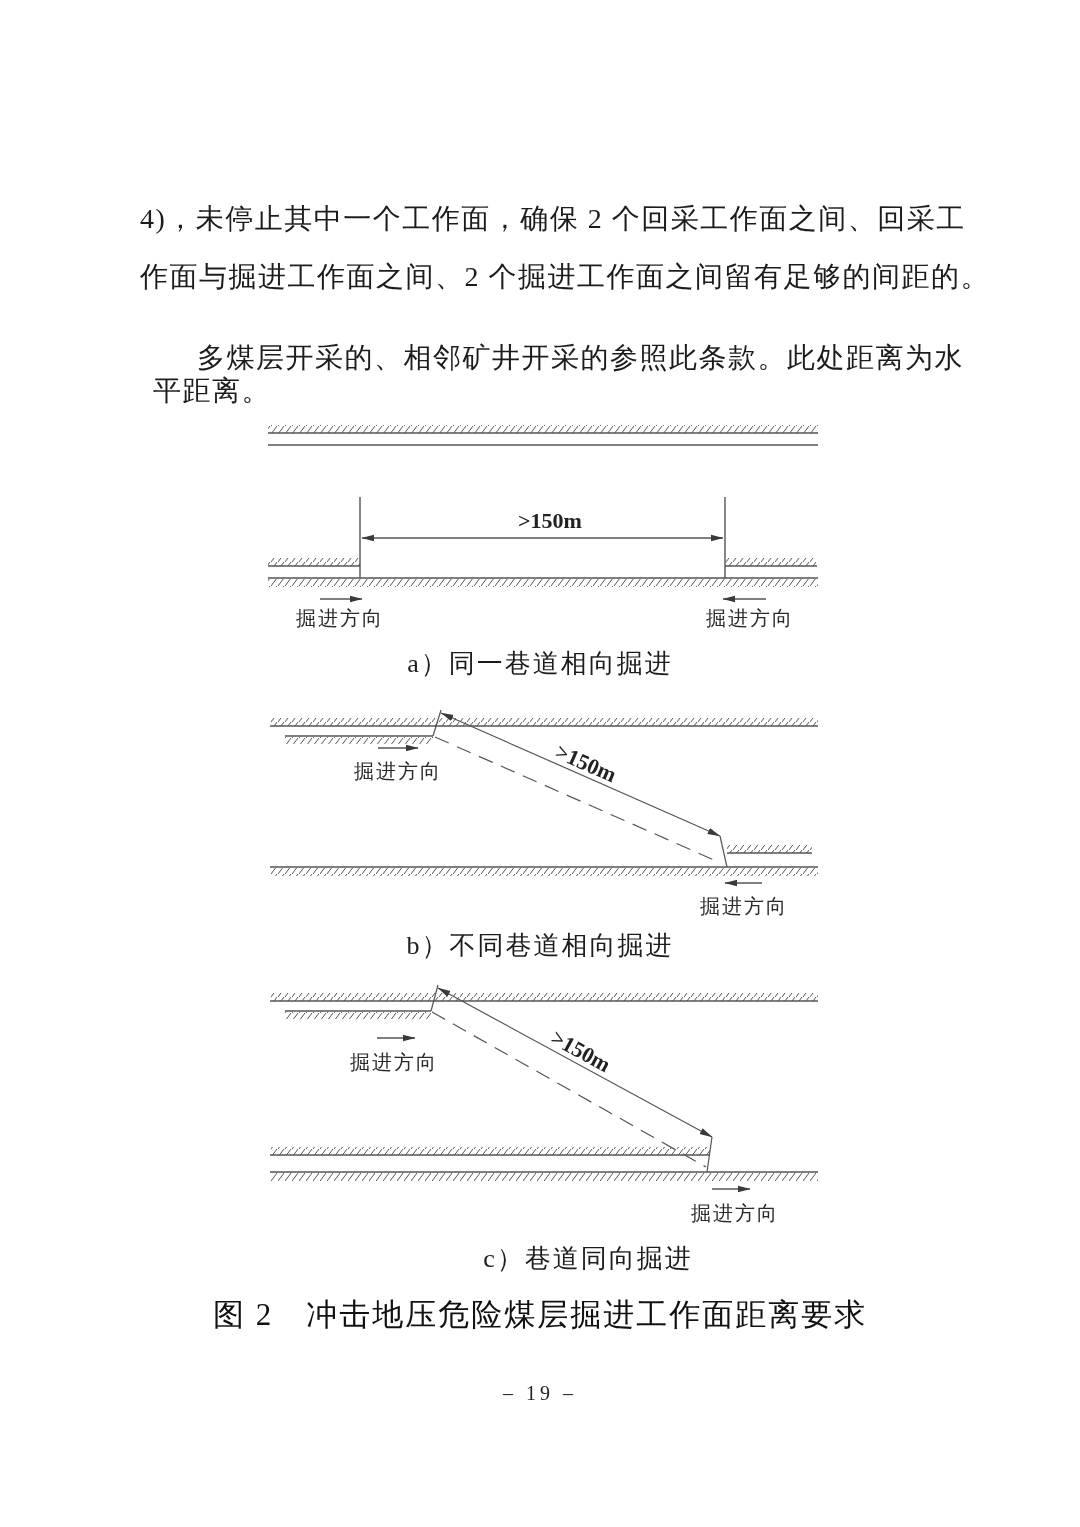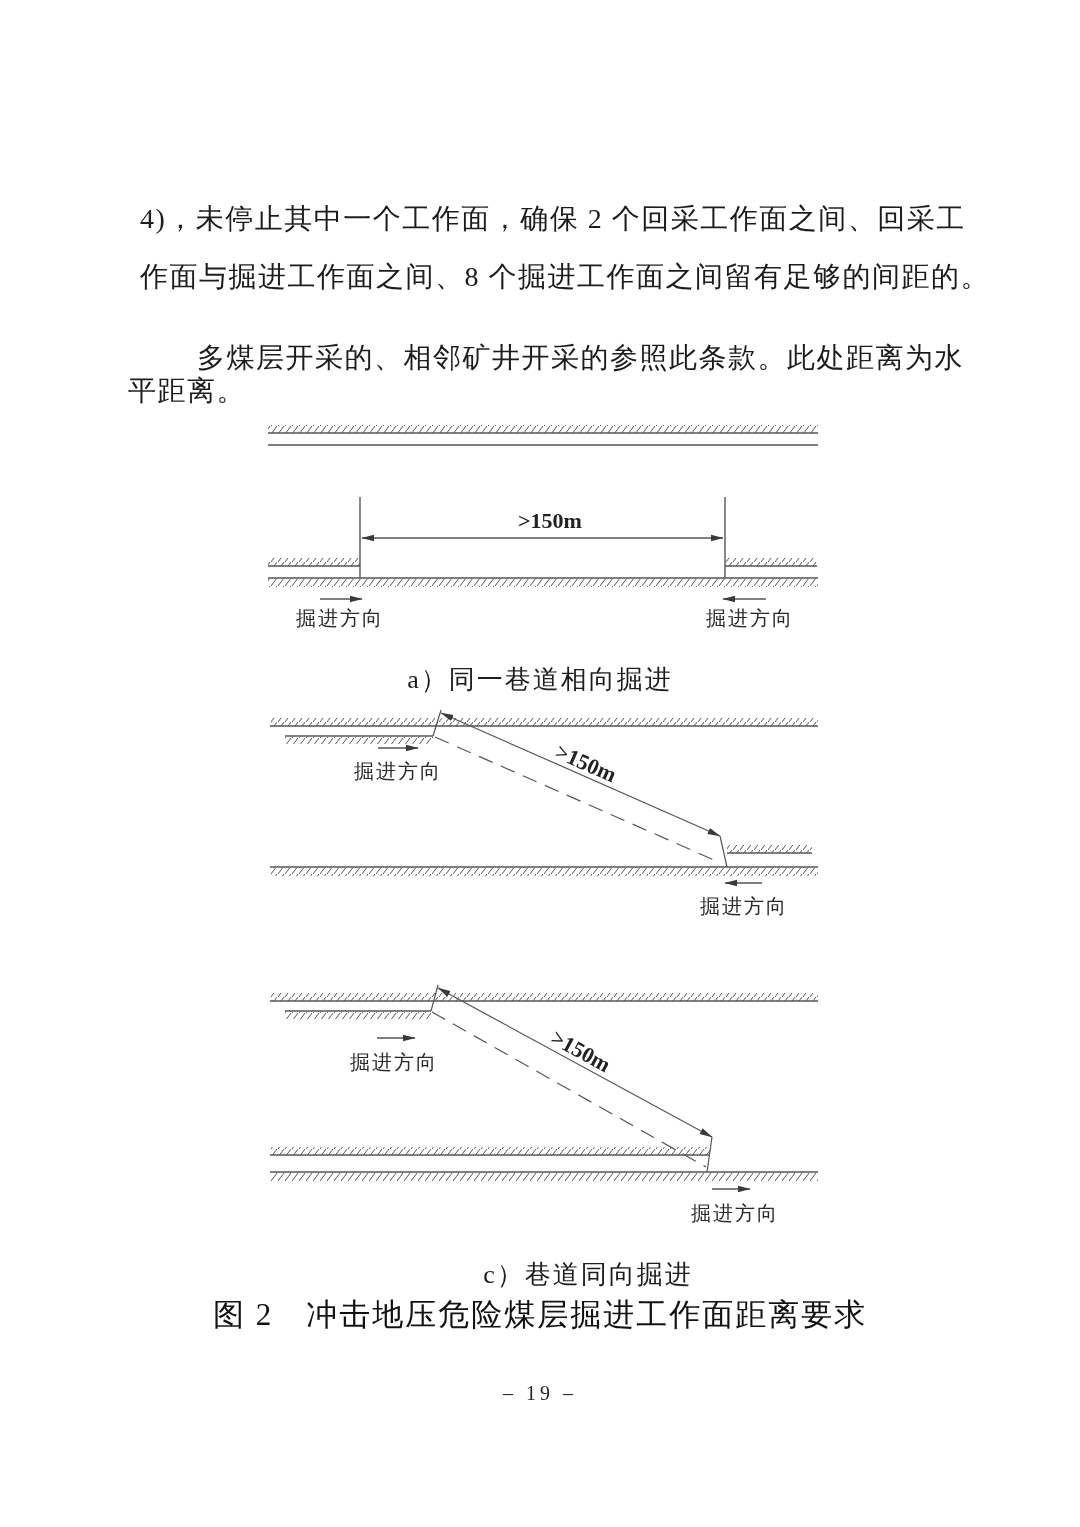--- a/index.html
+++ b/index.html
@@ -19,21 +19,20 @@
     white-space:nowrap;
     color:#1c1c1c;
   }
   .caption{
     position:absolute;
     left:0;width:1080px;
     text-align:center;
     font-size:26px;
     letter-spacing:2px;
     color:#1c1c1c;
-    margin-top:16px;
   }
   .fig-title{
     position:absolute;
     left:0;width:1080px;
     text-align:center;
     font-size:31px;
     letter-spacing:2px;
     color:#111;
   }
   .page-number{
@@ -58,23 +57,23 @@
     font-weight:bold;
     fill:#222;
   }
 </style>
 </head>
 <body>
 
 <div class="page">
 
   <div class="body-line" style="left:140px;top:203px;">4)，未停止其中一个工作面，确保 2 个回采工作面之间、回采工</div>
-  <div class="body-line" style="left:140px;top:261px;">作面与掘进工作面之间、8 个掘进工作面之间留有足够的间距的。</div>
+  <div class="body-line" style="left:140px;top:261px;">作面与掘进工作面之间、2 个掘进工作面之间留有足够的间距的。</div>
   <div class="body-line" style="left:197px;top:318px;margin-top:24px;">多煤层开采的、相邻矿井开采的参照此条款。此处距离为水</div>
-  <div class="body-line" style="left:128px;top:375px;">平距离。</div>
+  <div class="body-line" style="left:153px;top:375px;">平距离。</div>
 
   <svg class="diag" style="left:250px;top:418px;" width="580" height="215" viewBox="0 0 580 215">
     <defs>
       <pattern id="hat-a" width="7" height="8" patternUnits="userSpaceOnUse">
         <path d="M0,8 L6,0" stroke="#555" stroke-width="1" fill="none"></path>
       </pattern>
       <marker id="ar-a" viewBox="0 0 12 8" markerWidth="13" markerHeight="9" refX="11.5" refY="4" orient="auto-start-reverse" markerUnits="userSpaceOnUse">
         <path d="M0,1 L12,4 L0,7 Z" fill="#3a3a3a"></path>
       </marker>
     </defs>
@@ -129,20 +128,21 @@
     <line x1="470" y1="138" x2="477" y2="169" stroke="#555" stroke-width="1.2"></line>
     <line x1="20" y1="169" x2="568" y2="169" stroke="#555" stroke-width="1.3"></line>
     <rect x="20" y="170" width="548" height="8" fill="url(#hat-b)"></rect>
 
     <line x1="128" y1="50" x2="168" y2="50" stroke="#333" stroke-width="1.4" marker-end="url(#ar-b)"></line>
     <text class="svg-label" x="148" y="80" text-anchor="middle">掘进方向</text>
     <line x1="475" y1="185" x2="512" y2="185" stroke="#333" stroke-width="1.4" marker-start="url(#ar-b)"></line>
     <text class="svg-label" x="494" y="215" text-anchor="middle">掘进方向</text>
   </svg>
 
+  <div class="caption" style="top:928px;">b）不同巷道相向掘进</div>
 
   <svg class="diag" style="left:250px;top:973px;" width="580" height="260" viewBox="0 0 580 260">
     <defs>
       <pattern id="hat-c" width="7" height="8" patternUnits="userSpaceOnUse">
         <path d="M0,8 L6,0" stroke="#555" stroke-width="1" fill="none"></path>
       </pattern>
       <marker id="ar-c" viewBox="0 0 12 8" markerWidth="13" markerHeight="9" refX="11.5" refY="4" orient="auto-start-reverse" markerUnits="userSpaceOnUse">
         <path d="M0,1 L12,4 L0,7 Z" fill="#3a3a3a"></path>
       </marker>
     </defs>

